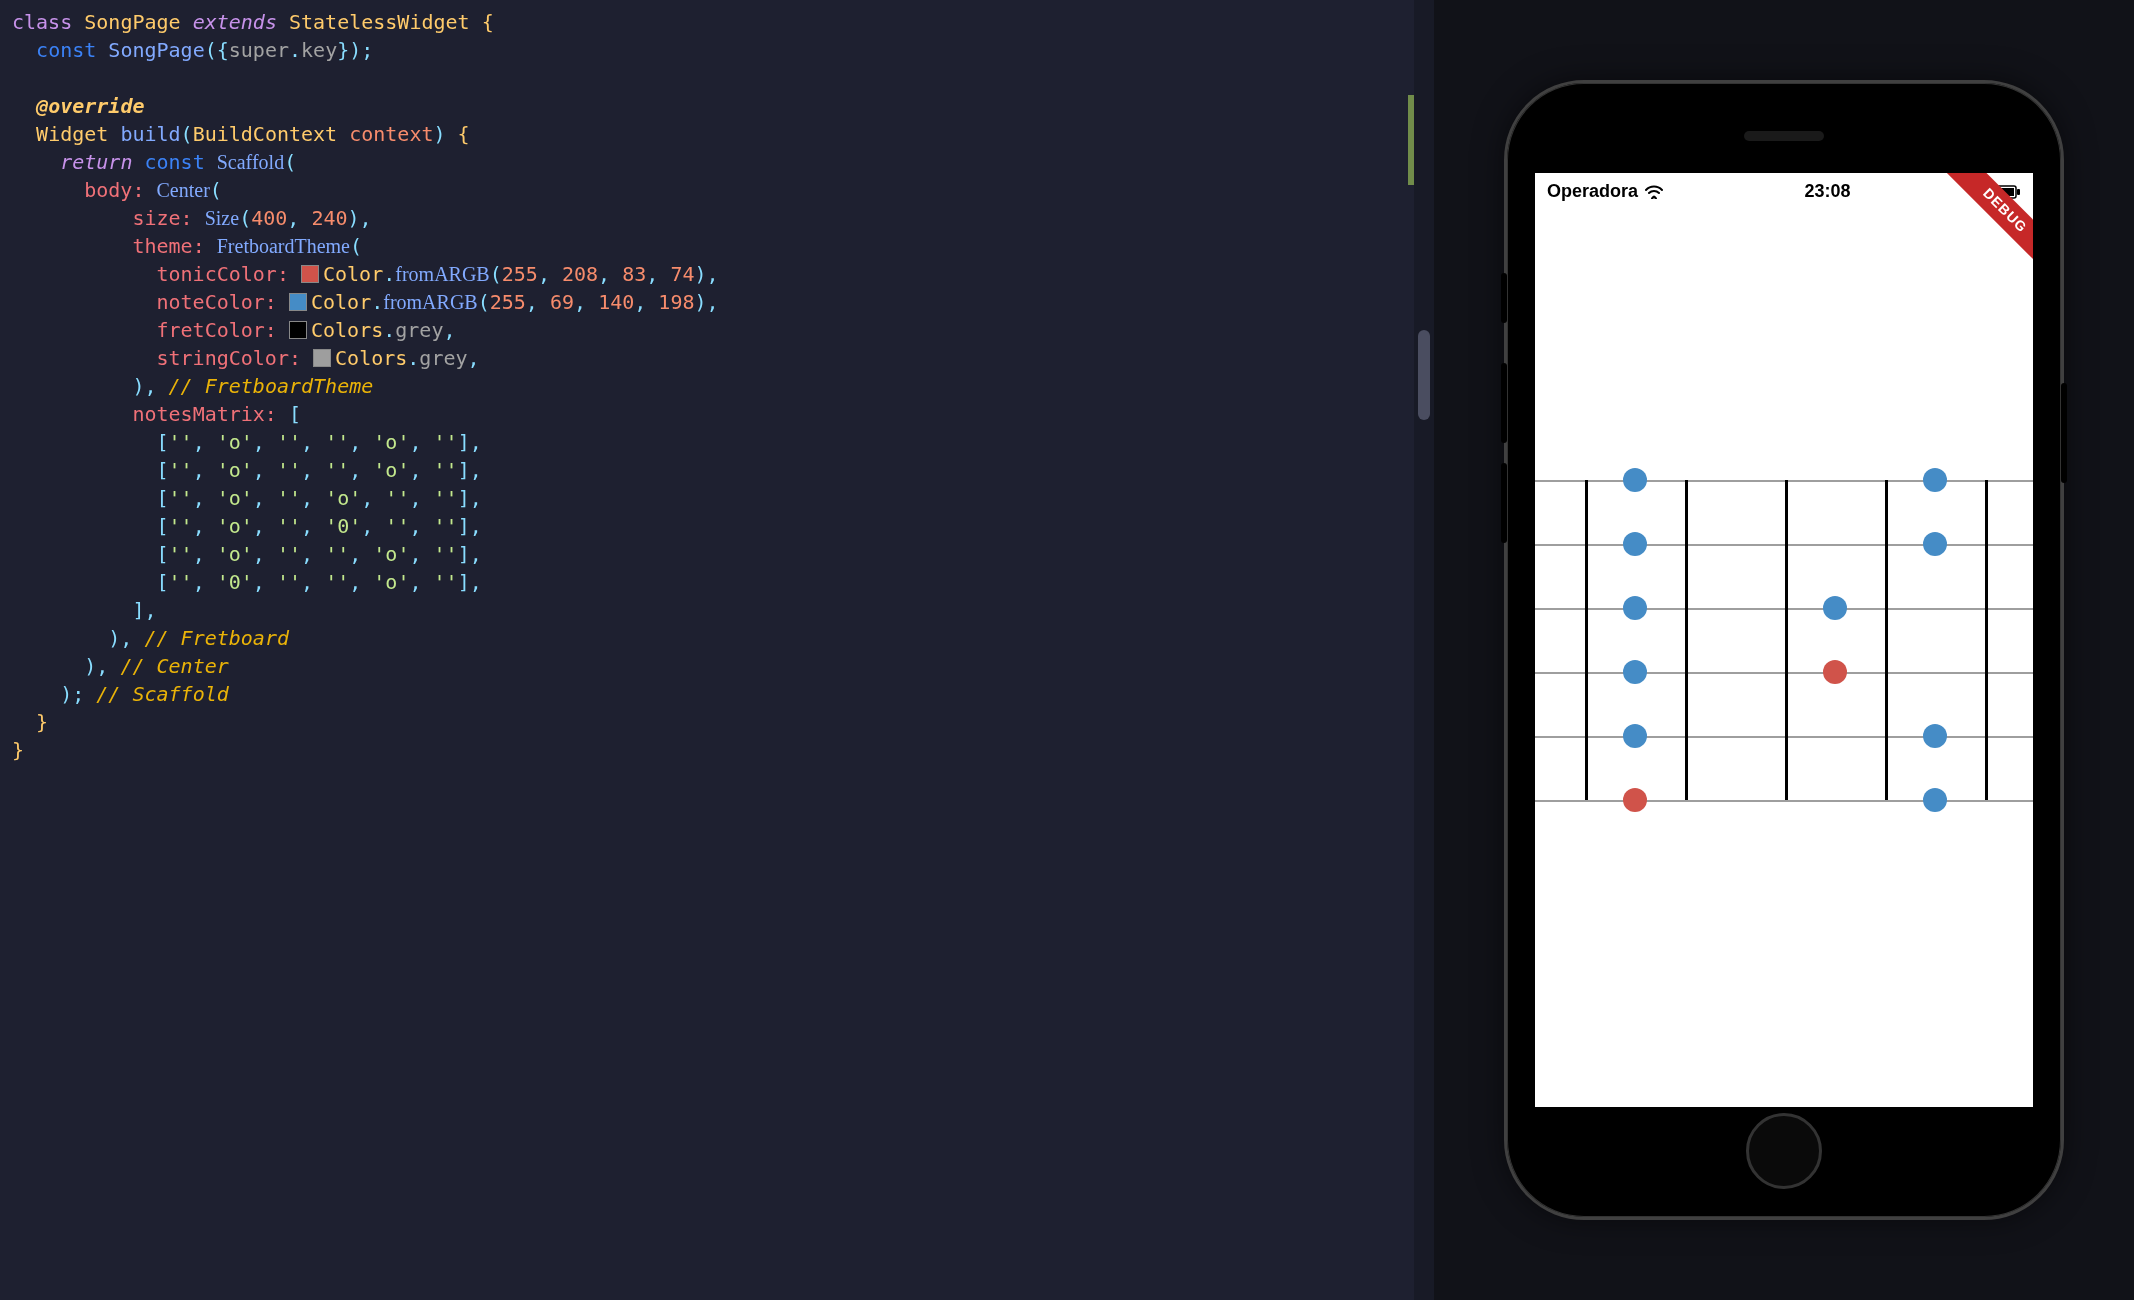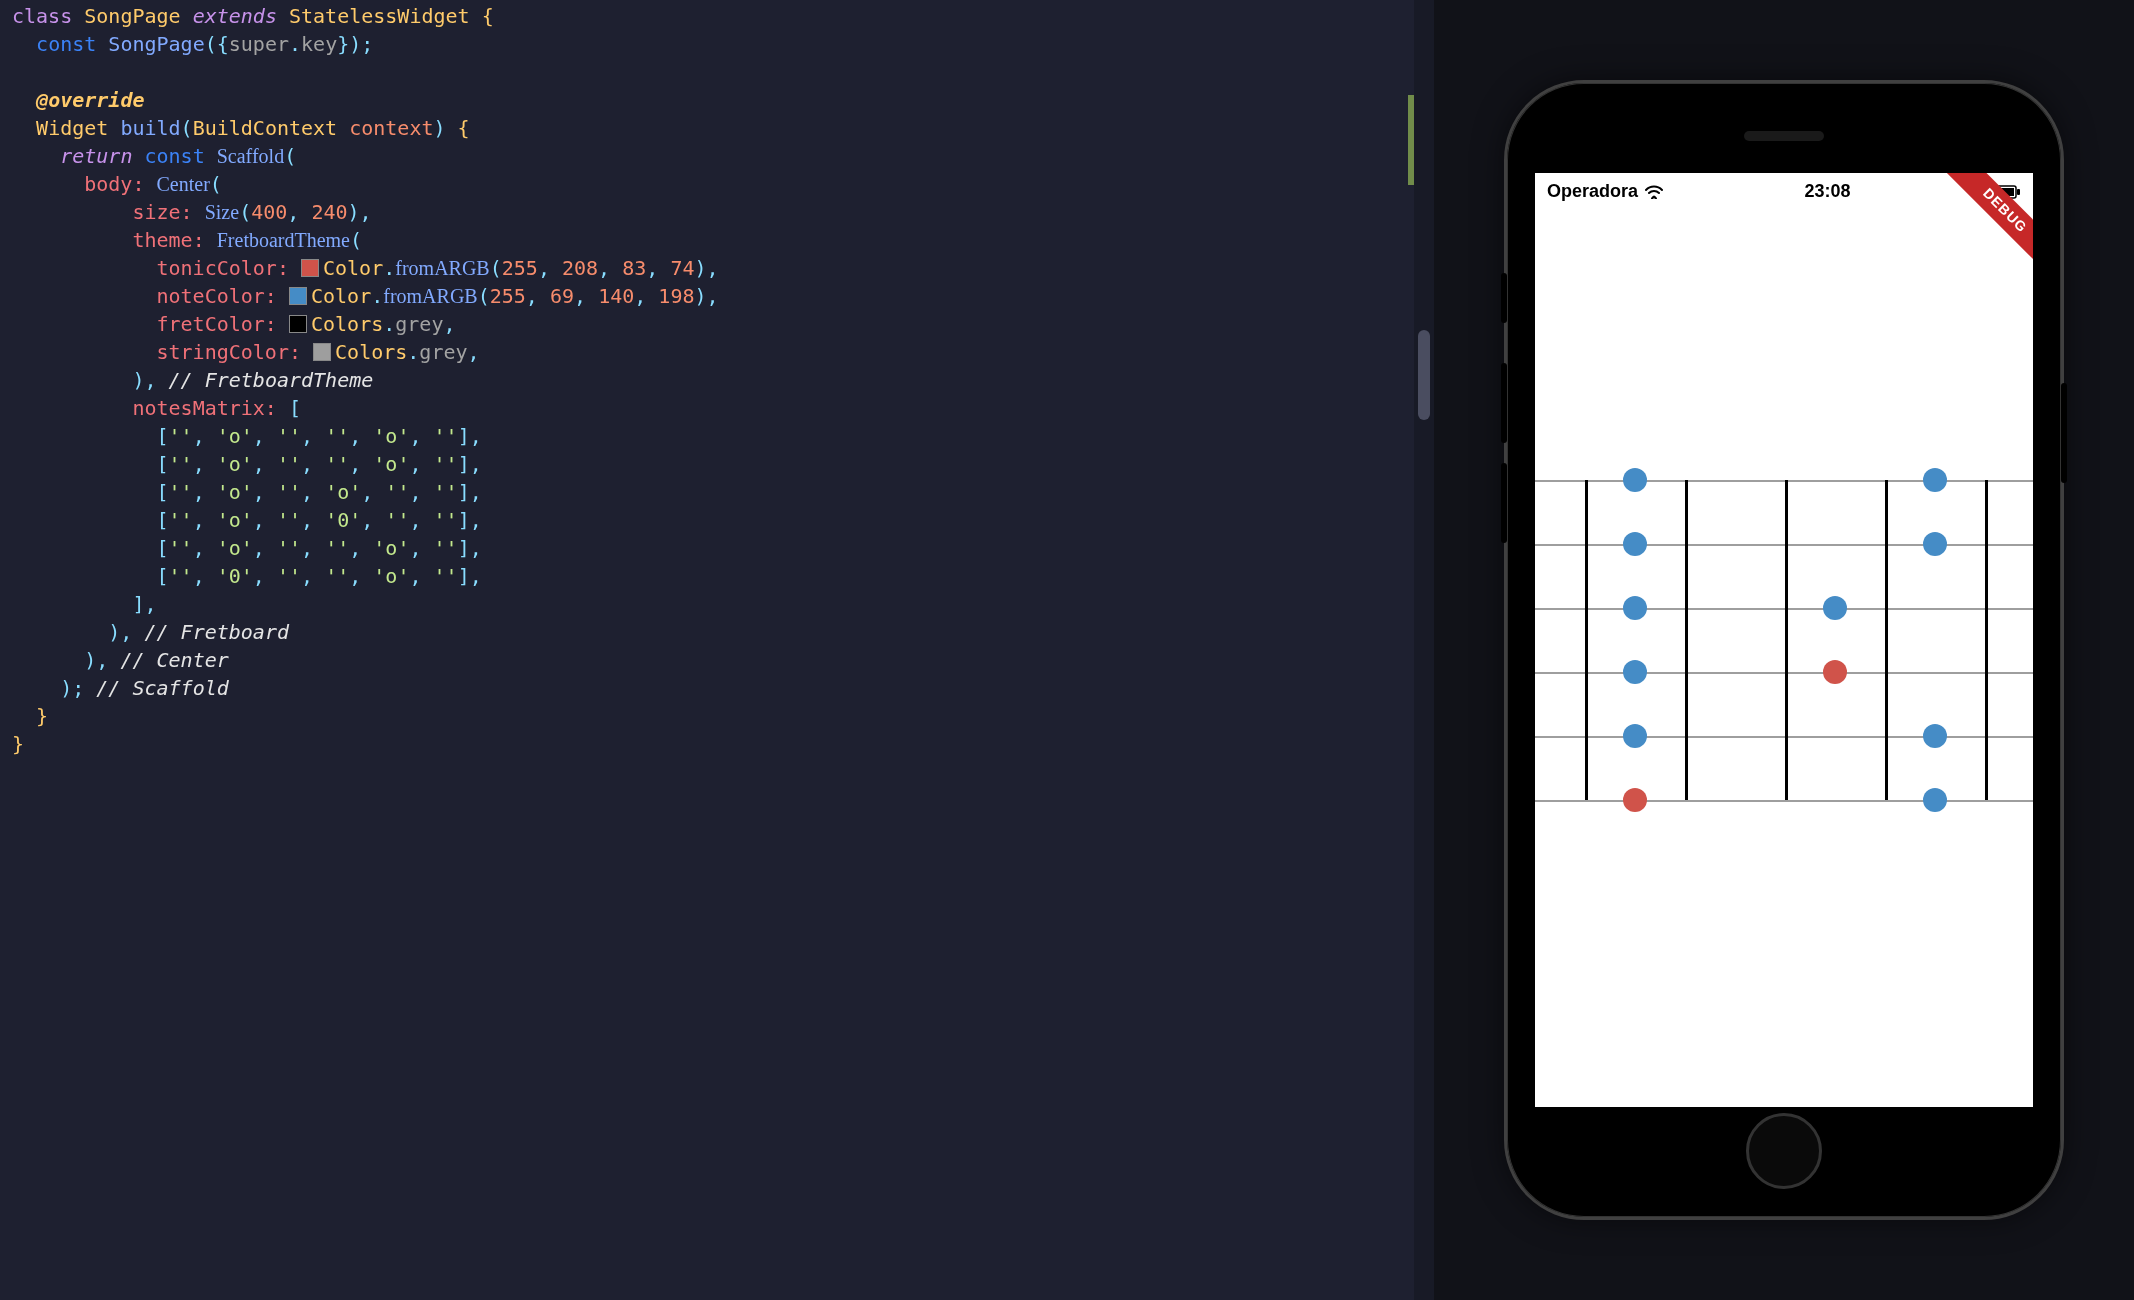--- a/index.html
+++ b/index.html
@@ -8,21 +8,21 @@
     font-family: 'Menlo', 'Consolas', monospace;
     font-size: 20px;
     line-height: 1.4;
     display: flex;
     width: 2134px;
     height: 1300px;
     overflow: hidden;
   }
   .editor-pane {
     flex: 1;
-    padding: 2px 12px;
+    padding: 8px 12px;
     position: relative;
     overflow: hidden;
   }
   .code-line {
     white-space: pre;
     font-family: 'Menlo', 'Consolas', monospace;
   }
   .kw-class { color: #c792ea; }
   .kw-extends { color: #c792ea; font-style: italic; }
   .type { color: #ffcb6b; }
@@ -31,21 +31,21 @@
   .fn-call { color: #82aaff; font-family: Liberation Serif, serif; }
   .punc { color: #89ddff; }
   .brace { color: #ffcb6b; }
   .param { color: #f78c6c; }
   .ann { color: #ffcb6b; font-style: italic; font-weight: bold; }
   .kw-return { color: #c792ea; font-style: italic; }
   .named { color: #f07178; }
   .num { color: #f78c6c; }
   .str { color: #c3e88d; }
   .ident { color: #a3a3a3; }
-  .comment { color: #e5e5e5; font-style: italic; }
+  .comment { color: #eab308; font-style: italic; }
   .swatch {
     display: inline-block;
     width: 18px; height: 18px;
     vertical-align: -2px;
     border: 1px solid #888;
     margin-right: 4px;
   }
   .sw-red { background: #d0534a; }
   .sw-blue { background: #458cc6; }
   .sw-black { background: #000; }

